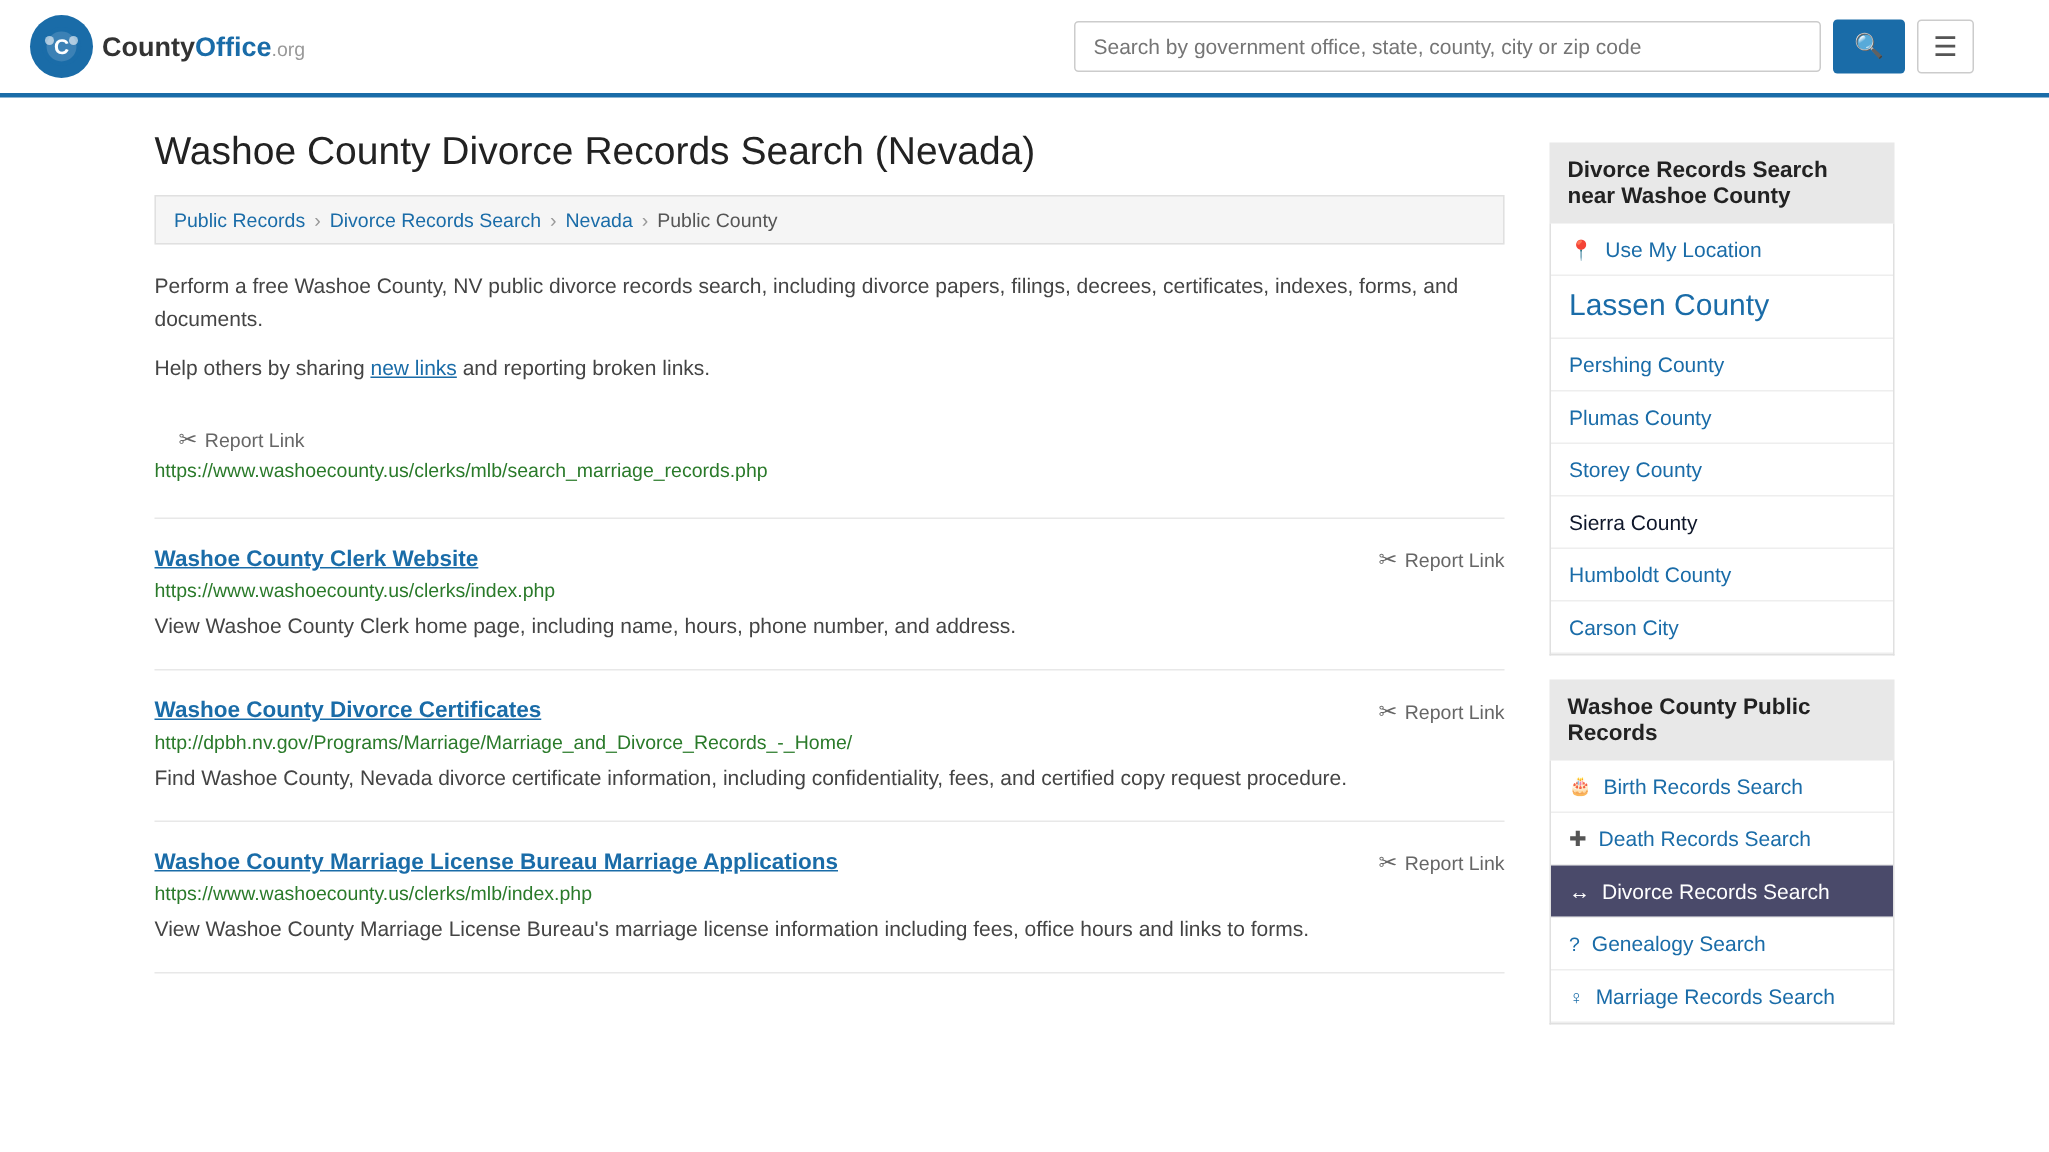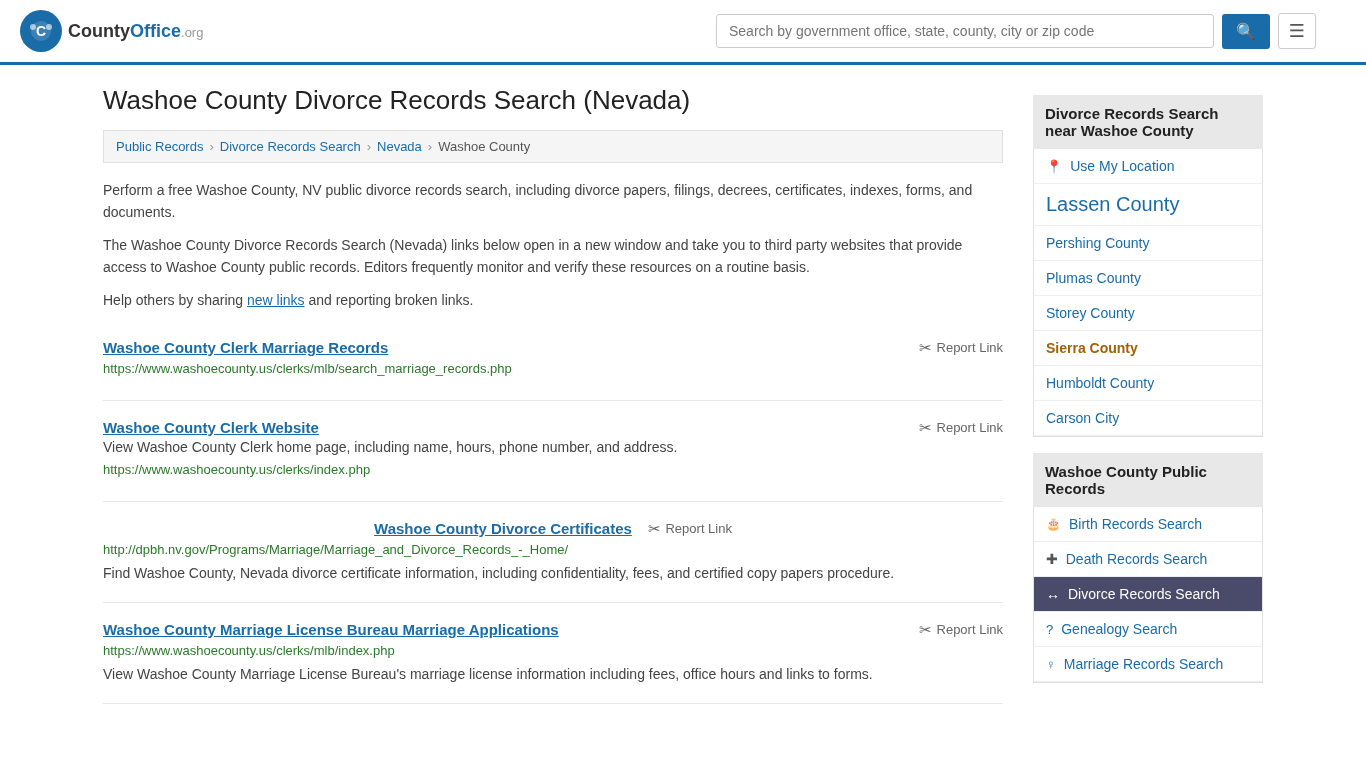--- a/index.html
+++ b/index.html
@@ -181,63 +181,61 @@
 
     <h1 id="page-title" style="font-size:26px;font-weight:normal;color:#222;margin-bottom:14px;">Washoe County Divorce Records Search (Nevada)</h1>
 
     <div id="breadcrumb" style="background:#f5f5f5;padding:8px 12px;border:1px solid #e0e0e0;font-size:13px;color:#555;margin-bottom:16px;display:flex;align-items:center;gap:4px;flex-wrap:wrap;">
       <a href="#" style="color:#1a6ca8;text-decoration:none;">Public Records</a>
       <span class="bc-sep">›</span>
       <a href="#" style="color:#1a6ca8;text-decoration:none;">Divorce Records Search</a>
       <span class="bc-sep">›</span>
       <a href="#" style="color:#1a6ca8;text-decoration:none;">Nevada</a>
       <span class="bc-sep">›</span>
-      <span>Washoe County</span>
+      <span>Public County</span>
     </div>
 
     <div id="description" style="margin-bottom:10px;">
       <p style="font-size:14px;color:#444;line-height:1.6;margin-bottom:10px;">Perform a free Washoe County, NV public divorce records search, including divorce papers, filings, decrees, certificates, indexes, forms, and documents.</p>
-      <p style="font-size:14px;color:#444;line-height:1.6;margin-bottom:10px;">The Washoe County Divorce Records Search (Nevada) links below open in a new window and take you to third party websites that provide access to Washoe County public records. Editors frequently monitor and verify these resources on a routine basis.</p>
       <p style="font-size:14px;color:#444;line-height:1.6;margin-bottom:10px;">
         <span>Help others by sharing </span><a href="#" style="color:#1a6ca8;">new links</a><span> and reporting broken links.</span>
       </p>
     </div>
 
     <div id="records-list">
         <div class="record-item" style="border-bottom: 1px solid rgb(232, 232, 232); padding: 18px 0px;">
     <div style="display:flex;align-items:flex-start;justify-content:space-between;">
-      <a href="#" style="font-size:15px;font-weight:bold;color:#1a6ca8;text-decoration:underline;">Washoe County Clerk Marriage Records</a>
       <div style="display:flex;align-items:center;gap:5px;font-size:13px;color:#666;white-space:nowrap;cursor:pointer;margin-left:16px;">
         <span style="font-size:15px;">✂</span>
         <span>Report Link</span>
       </div>
     </div>
     <div style="color:#2a7a2a;font-size:13px;margin:4px 0 6px;">https://www.washoecounty.us/clerks/mlb/search_marriage_records.php</div>
   </div>
         <div class="record-item" style="border-bottom: 1px solid rgb(232, 232, 232); padding: 18px 0px;">
     <div style="display:flex;align-items:flex-start;justify-content:space-between;">
       <a href="#" style="font-size:15px;font-weight:bold;color:#1a6ca8;text-decoration:underline;">Washoe County Clerk Website</a>
       <div style="display:flex;align-items:center;gap:5px;font-size:13px;color:#666;white-space:nowrap;cursor:pointer;margin-left:16px;">
         <span style="font-size:15px;">✂</span>
         <span>Report Link</span>
       </div>
     </div>
+    <div style="color:#2a7a2a;font-size:13px;margin:4px 0 6px;">https://www.washoecounty.us/clerks/index.php</div>
     <div style="font-size:14px;color:#444;line-height:1.5;">View Washoe County Clerk home page, including name, hours, phone number, and address.</div>
-    <div style="color:#2a7a2a;font-size:13px;margin:4px 0 6px;">https://www.washoecounty.us/clerks/index.php</div>
   </div>
         <div class="record-item" style="border-bottom: 1px solid rgb(232, 232, 232); padding: 18px 0px;">
-    <div style="display:flex;align-items:flex-start;justify-content:center;">
+    <div style="display:flex;align-items:flex-start;justify-content:space-between;">
       <a href="#" style="font-size:15px;font-weight:bold;color:#1a6ca8;text-decoration:underline;">Washoe County Divorce Certificates</a>
       <div style="display:flex;align-items:center;gap:5px;font-size:13px;color:#666;white-space:nowrap;cursor:pointer;margin-left:16px;">
         <span style="font-size:15px;">✂</span>
         <span>Report Link</span>
       </div>
     </div>
     <div style="color:#2a7a2a;font-size:13px;margin:4px 0 6px;">http://dpbh.nv.gov/Programs/Marriage/Marriage_and_Divorce_Records_-_Home/</div>
-    <div style="font-size:14px;color:#444;line-height:1.5;">Find Washoe County, Nevada divorce certificate information, including confidentiality, fees, and certified copy papers procedure.</div>
+    <div style="font-size:14px;color:#444;line-height:1.5;">Find Washoe County, Nevada divorce certificate information, including confidentiality, fees, and certified copy request procedure.</div>
   </div>
         <div class="record-item" style="border-bottom: 1px solid rgb(232, 232, 232); padding: 18px 0px;">
     <div style="display:flex;align-items:flex-start;justify-content:space-between;">
       <a href="#" style="font-size:15px;font-weight:bold;color:#1a6ca8;text-decoration:underline;">Washoe County Marriage License Bureau Marriage Applications</a>
       <div style="display:flex;align-items:center;gap:5px;font-size:13px;color:#666;white-space:nowrap;cursor:pointer;margin-left:16px;">
         <span style="font-size:15px;">✂</span>
         <span>Report Link</span>
       </div>
     </div>
     <div style="color:#2a7a2a;font-size:13px;margin:4px 0 6px;">https://www.washoecounty.us/clerks/mlb/index.php</div>
@@ -271,21 +269,21 @@
             <a href="#" style="display:flex;align-items:center;gap:8px;padding:9px 12px;color:#1a6ca8;text-decoration:none;font-size:14px;">
       Plumas County
     </a>
           </li>
           <li style="border-bottom: 1px solid rgb(238, 238, 238);">
             <a href="#" style="display:flex;align-items:center;gap:8px;padding:9px 12px;color:#1a6ca8;text-decoration:none;font-size:14px;">
       Storey County
     </a>
           </li>
           <li style="border-bottom: 1px solid rgb(238, 238, 238);">
-            <a href="#" style="display:flex;align-items:center;gap:8px;padding:9px 12px;color:#a16207;text-decoration:none;font-size:14px;font-weight:bold;">
+            <a href="#" style="display:flex;align-items:center;gap:8px;padding:9px 12px;color:#0f172a;text-decoration:none;font-size:14px;">
       Sierra County
     </a>
           </li>
           <li style="border-bottom: 1px solid rgb(238, 238, 238);">
             <a href="#" style="display:flex;align-items:center;gap:8px;padding:9px 12px;color:#1a6ca8;text-decoration:none;font-size:14px;">
       Humboldt County
     </a>
           </li>
           <li style="border-bottom: 1px solid rgb(238, 238, 238);">
             <a href="#" style="display:flex;align-items:center;gap:8px;padding:9px 12px;color:#1a6ca8;text-decoration:none;font-size:14px;">

